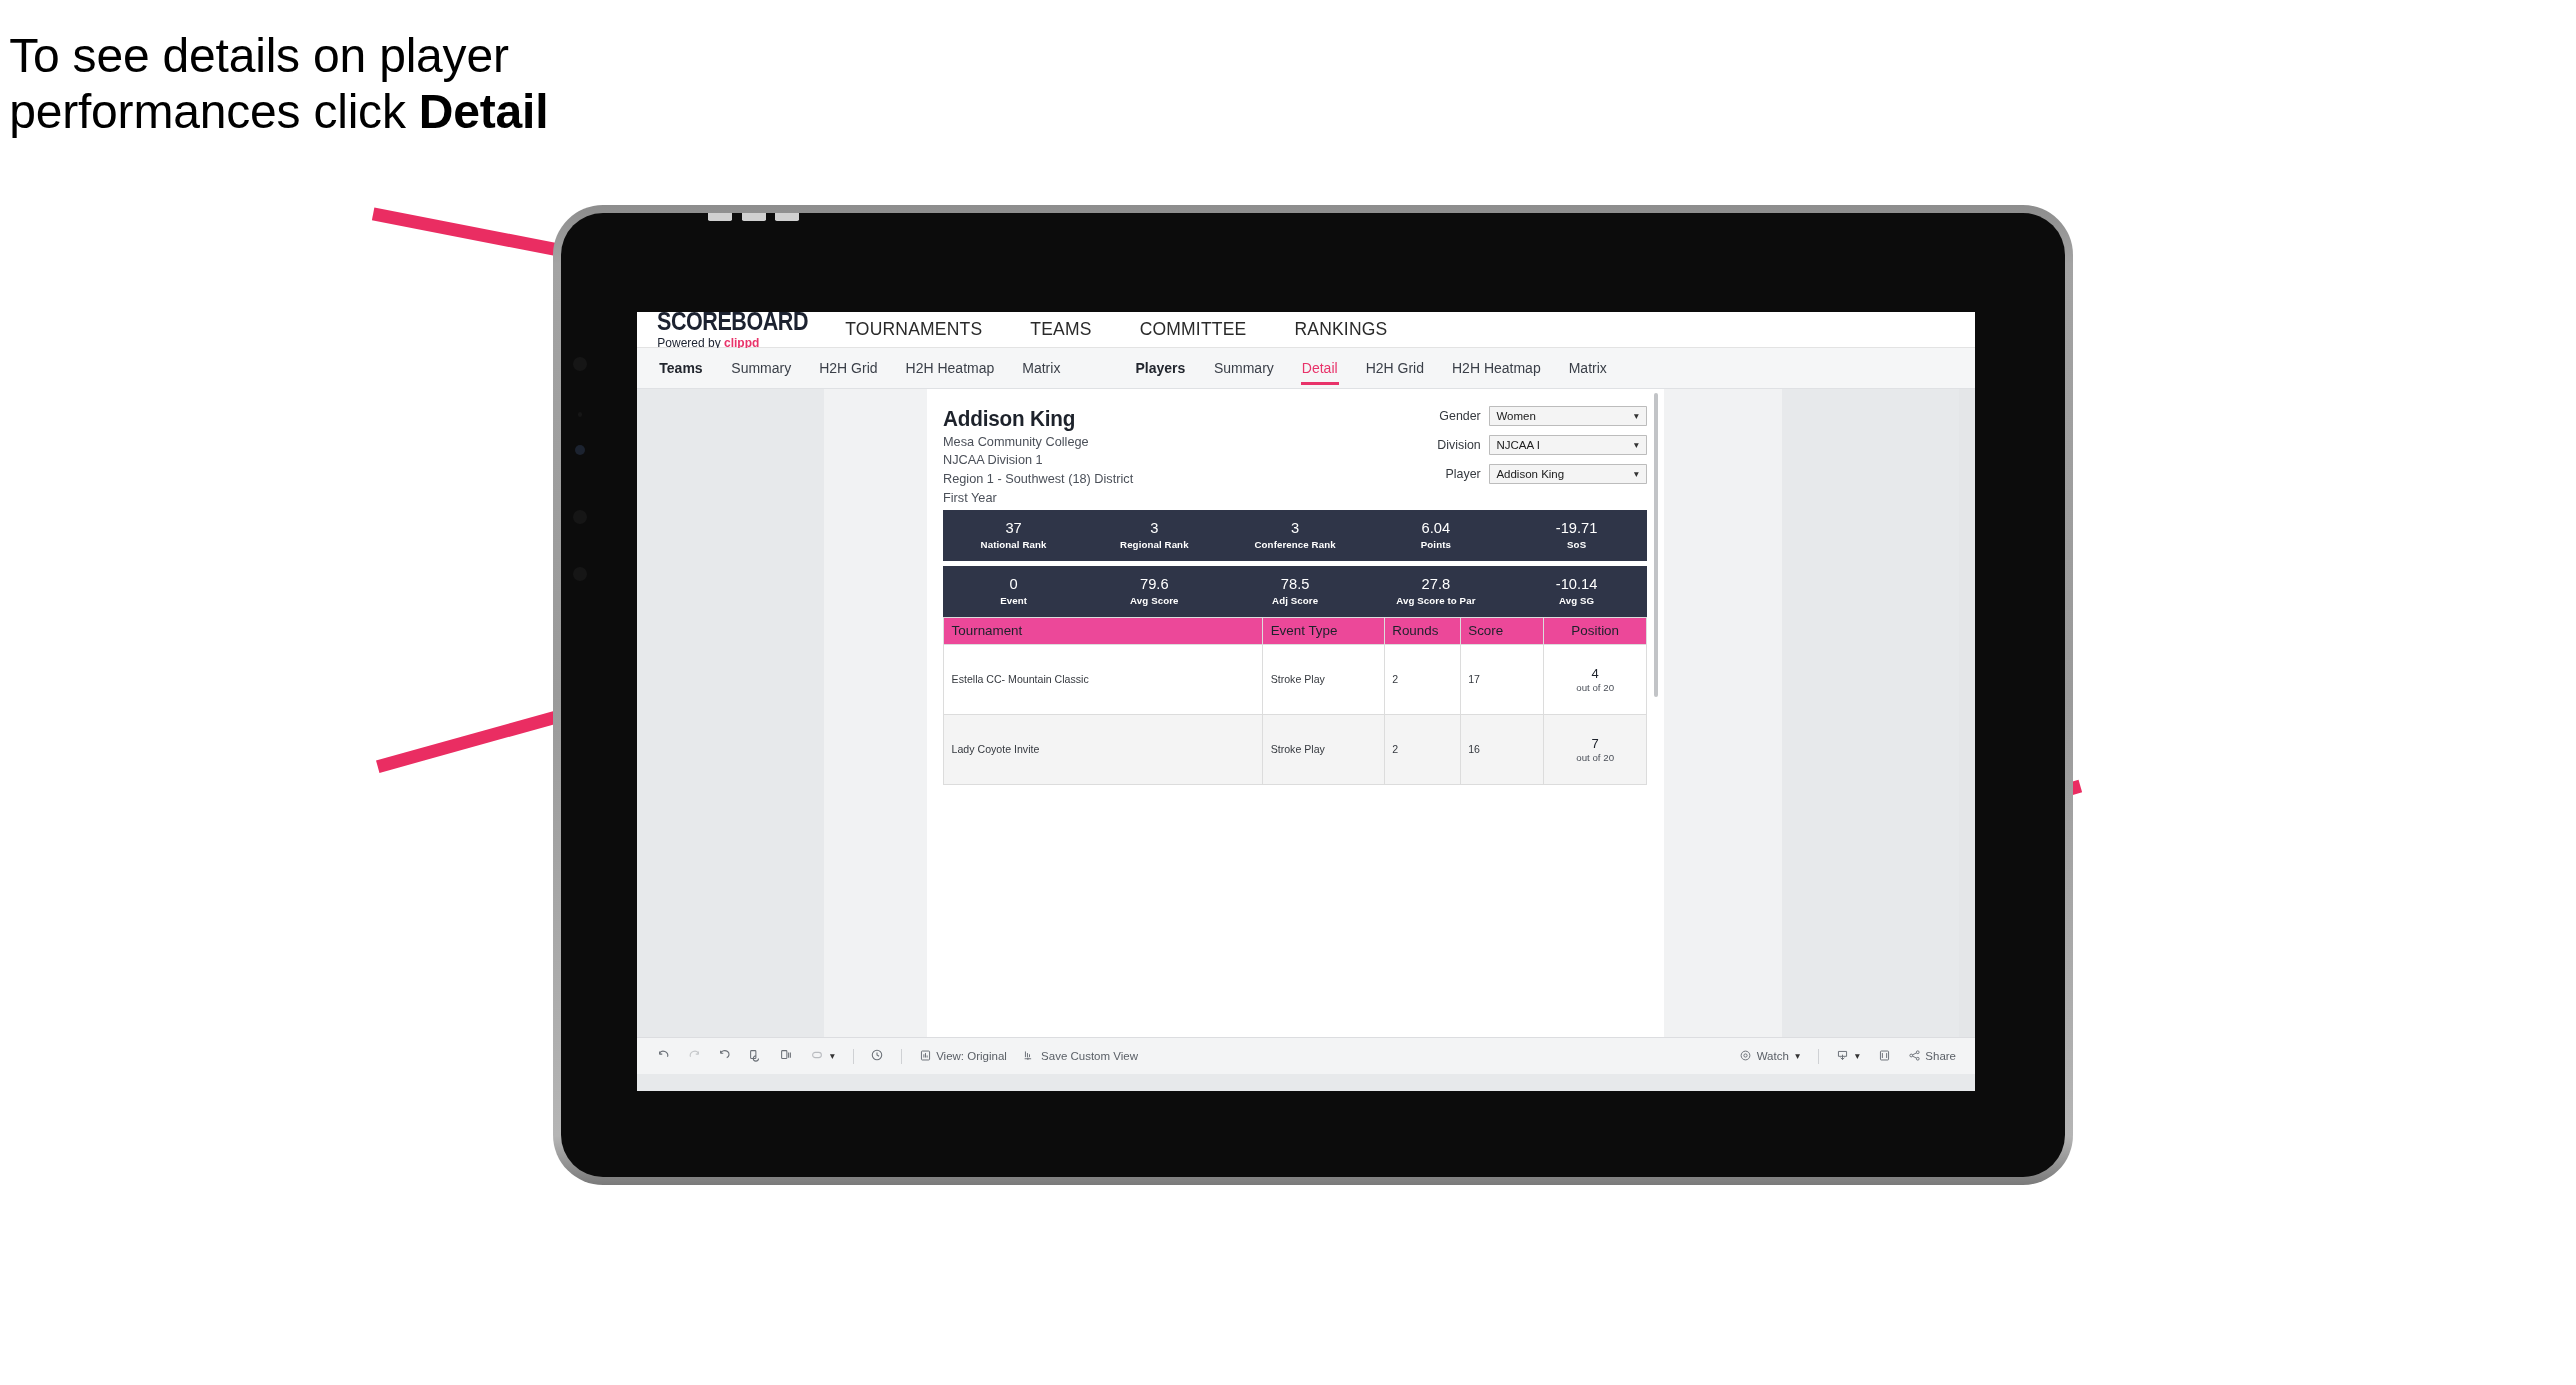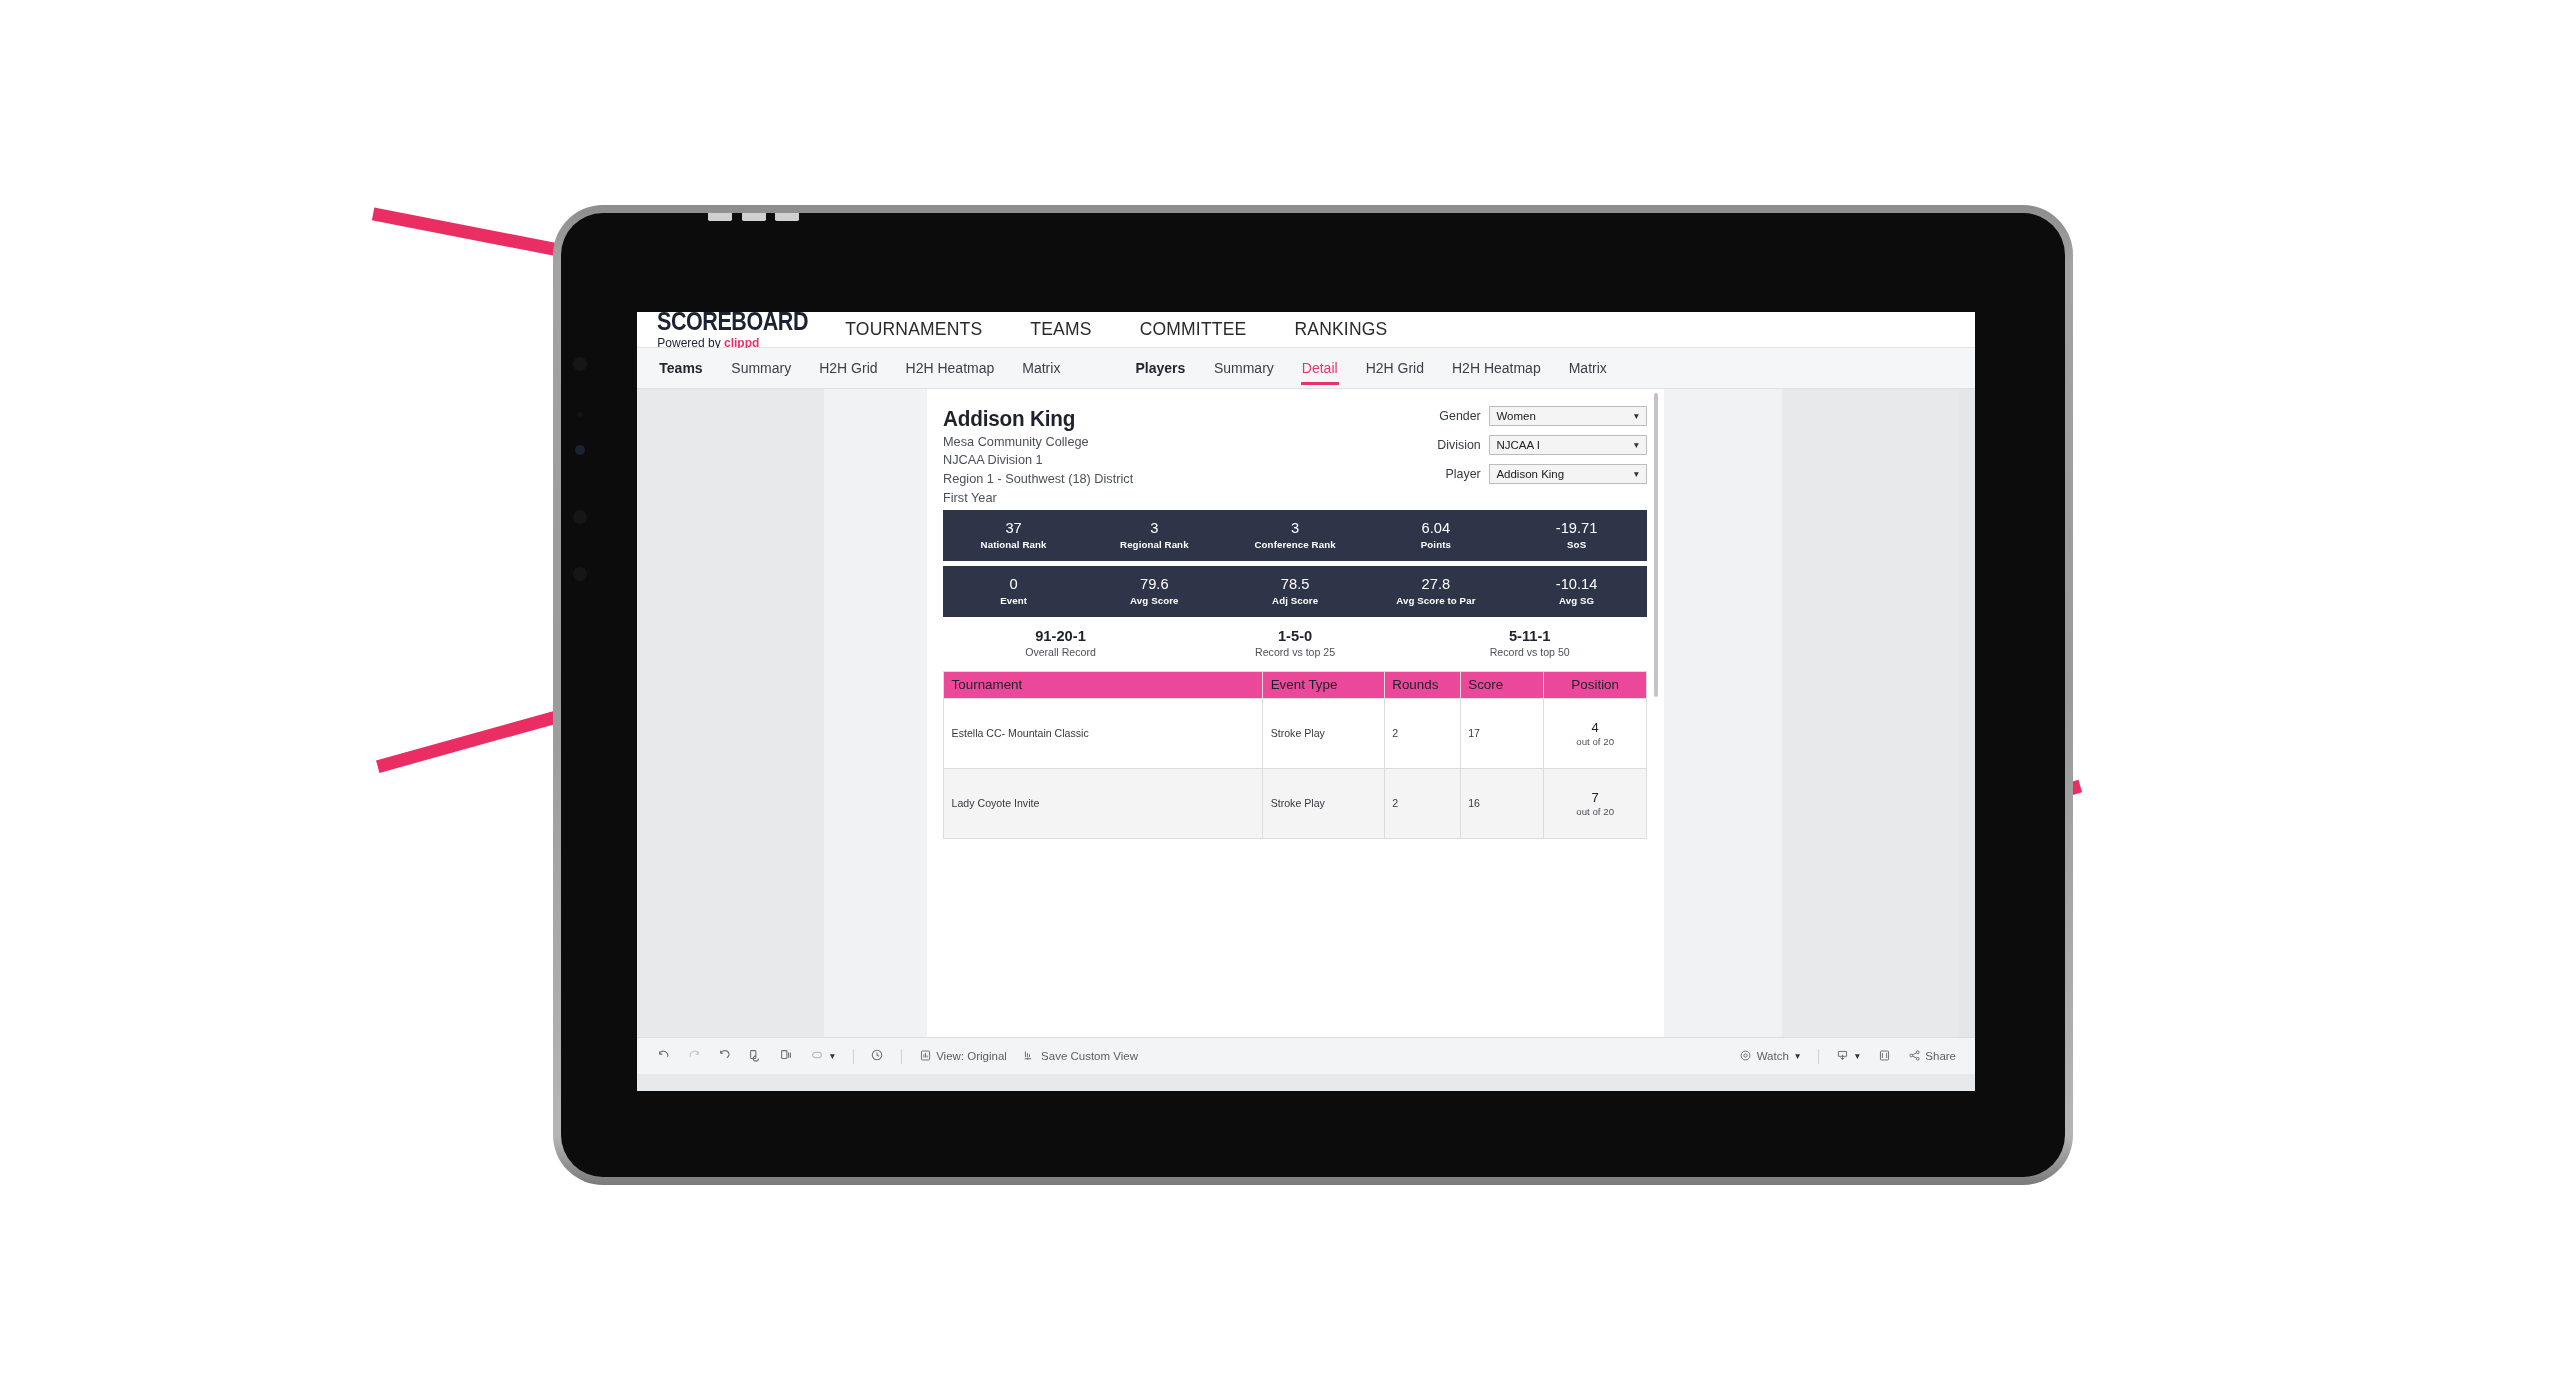--- a/index.html
+++ b/index.html
@@ -198,20 +198,21 @@
              font-size:11.5px; padding:0 8.3px; cursor:pointer; }
   .tb-ico { display:inline-block; color:#6b7077; }
   .tb-sep { width:0.9px; height:14.7px; background:#cfd1d4; margin:0 8.3px; }
   .tb-flex { flex:1 1 auto; }
 </style>
 </head>
 <body>
 
 <div id="root">
 
+  <div class="annot" id="annot-topleft"><span>To see details on player performances click </span><b>Detail</b></div>
 
 
 
   <svg class="arrow-svg" viewBox="0 0 2796 1504">
     <defs>
       <marker id="ah" markerWidth="7" markerHeight="7" refX="3" refY="3.5" orient="auto">
         <path d="M0,0 L7,3.5 L0,7 z" fill="#ea2d62"></path>
       </marker>
     </defs>
     <line x1="405" y1="232" x2="1263" y2="399" stroke="#ea2d62" stroke-width="14" marker-end="url(#ah)"></line>
@@ -340,34 +341,20 @@
                 <div class="stat">
                   <div class="v">27.8</div>
                   <div class="k">Avg Score to Par</div>
                 </div>
                 <div class="stat">
                   <div class="v">-10.14</div>
                   <div class="k">Avg SG</div>
                 </div>
               </div>
 
-              <div id="records">
-                <div class="rec">
-                  <div class="v">91-20-1</div>
-                  <div class="k">Overall Record</div>
-                </div>
-                <div class="rec">
-                  <div class="v">1-5-0</div>
-                  <div class="k">Record vs top 25</div>
-                </div>
-                <div class="rec">
-                  <div class="v">5-11-1</div>
-                  <div class="k">Record vs top 50</div>
-                </div>
-              </div>
 
               <table id="tourn">
                 <colgroup>
                     <col class="c1">
                     <col class="c2">
                     <col class="c3">
                     <col class="c4">
                     <col class="c5">
                   </colgroup>
                 <thead>

